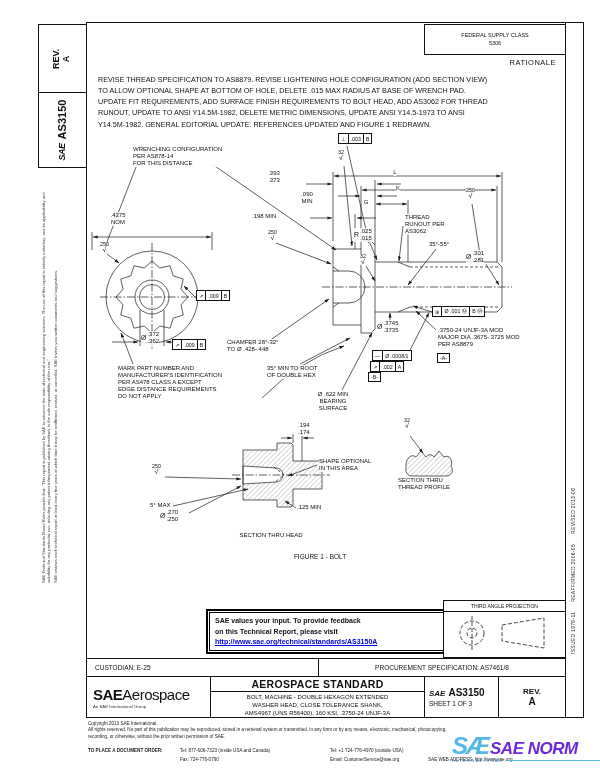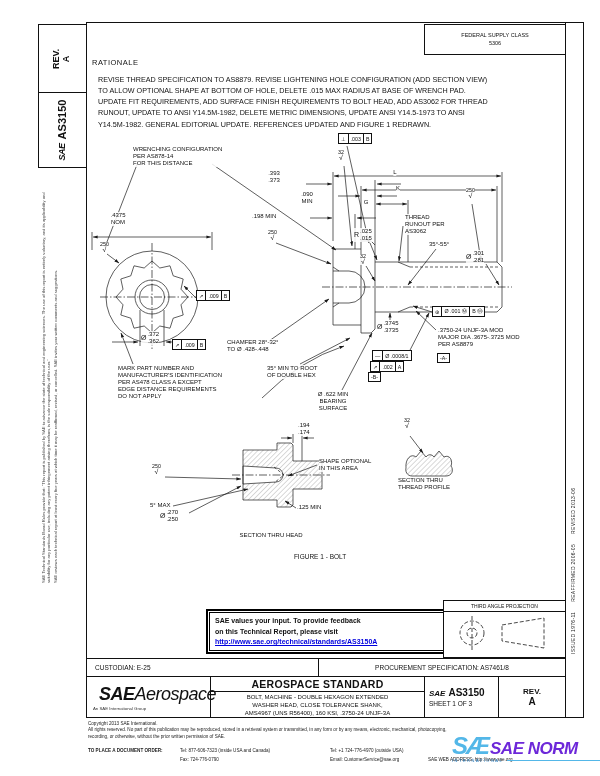--- a/index.html
+++ b/index.html
@@ -18,21 +18,21 @@
   .sb-num .rot{display:flex;align-items:center;gap:4px;}
   .logo-sae{font-style:italic;font-weight:bold;font-size:9px;letter-spacing:-0.5px;}
   .sb-doc{font-weight:bold;font-size:11px;}
   
   .vtext{position:absolute;transform-origin:0 0;transform:rotate(-90deg);font-size:4.2px;color:#444;line-height:1.25;}
   .vnote{width:408px;}
   .vdates{font-size:5px;color:#222;white-space:pre;letter-spacing:.3px;}
   
   .fsc{left:424px;top:24px;width:142px;height:31px;border:1px solid #111;box-sizing:border-box;
        display:flex;flex-direction:column;align-items:center;justify-content:center;font-size:5.5px;line-height:1.4;}
-  .rat-title{left:92px;top:58px;width:480px;text-align:left;font-size:7.5px;font-weight:normal;letter-spacing:.5px;}
+  .rat-title{left:76px;top:58px;width:480px;text-align:right;font-size:7.5px;font-weight:normal;letter-spacing:.5px;}
   .rat-text{left:98px;top:74px;width:466px;font-size:7.2px;line-height:1.55;white-space:pre-line;}
   
   .draw{position:absolute;left:0;top:0;pointer-events:none;}
   .ann{position:absolute;left:0;top:0;width:600px;height:600px;pointer-events:none;}
   .lbl{position:absolute;font-size:6px;line-height:1.15;white-space:pre;color:#111;background:rgba(255,255,255,.85);}
   .lbl.ctr{transform:translateX(-50%);text-align:center;}
   .lbl .pre{font-size:7px;margin-right:1px;}
   .lbl.haspre{display:flex;align-items:center;}
   .fcf{position:absolute;display:flex;border:0.8px solid #111;background:#fff;font-size:5.3px;align-items:stretch;height:9px;}
   .fcf span{padding:0 2px;border-right:0.8px solid #111;display:flex;align-items:center;white-space:nowrap;}
@@ -47,21 +47,21 @@
   
   .proj{left:443px;top:600px;width:123px;height:58px;border:1px solid #111;box-sizing:border-box;background:#fff;}
   .proj-t{border-bottom:1px solid #111;text-align:center;font-size:5px;padding:2px 0;}
   
   .cust-row{left:86px;top:658px;width:480px;height:19px;border:1px solid #111;box-sizing:border-box;display:flex;}
   .cust-l{width:232px;border-right:1px solid #111;display:flex;align-items:center;padding-left:8px;font-size:6.5px;box-sizing:border-box;}
   .cust-r{flex:1;display:flex;align-items:center;justify-content:center;font-size:6.5px;}
   
   .tblock{left:86px;top:676px;width:480px;height:42px;border:1px solid #111;box-sizing:border-box;display:flex;}
   .tb-logo{width:124px;border-right:1px solid #111;box-sizing:border-box;display:flex;flex-direction:column;justify-content:center;padding-left:6px;}
-  .tb-logo .big{font-style:italic;font-size:18px;letter-spacing:-0.5px;white-space:nowrap;margin-left:6px;}
+  .tb-logo .big{font-size:15px;letter-spacing:-0.5px;white-space:nowrap;}
   .tb-logo .big b{font-weight:900;}
   .tb-logo .sub{font-size:4.3px;color:#333;margin-top:1px;}
   .tb-mid{width:214px;border-right:1px solid #111;box-sizing:border-box;display:flex;flex-direction:column;}
   .tb-doc-type{font-size:10.5px;font-weight:bold;text-align:center;border-bottom:1px solid #111;padding:1px 0;letter-spacing:.3px;}
   .tb-title{font-size:6px;text-align:center;line-height:1.3;padding-top:2px;white-space:pre-line;}
   .tb-num{width:74px;border-right:1px solid #111;box-sizing:border-box;display:flex;flex-direction:column;justify-content:center;padding-left:4px;}
   .tb-num .r1{display:flex;align-items:baseline;gap:3px;}
   .tb-num .saeg{font-style:italic;font-weight:900;font-size:8px;}
   .tb-num .docn{font-weight:bold;font-size:10px;}
   .tb-num .sheet{font-size:6.5px;margin-top:2px;}

